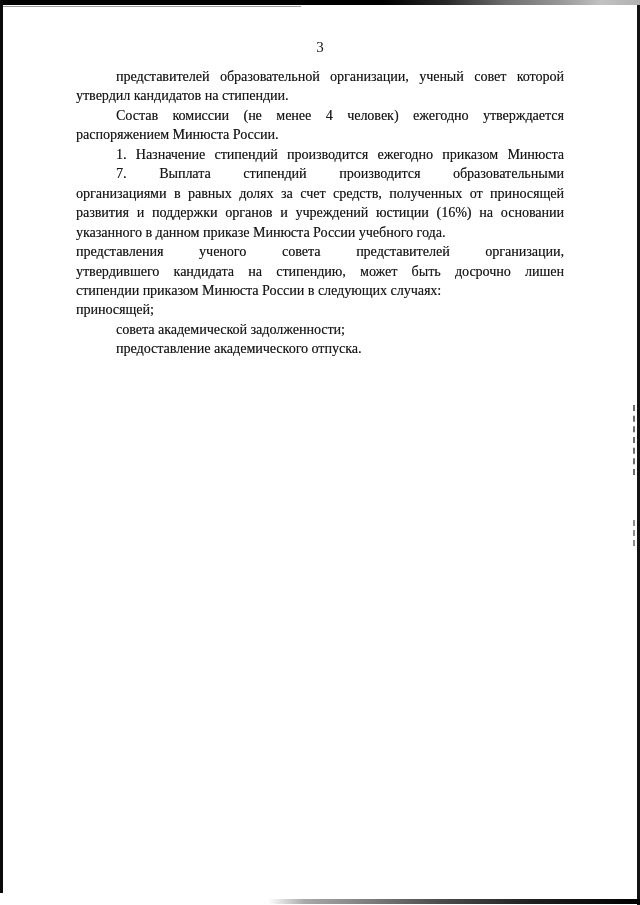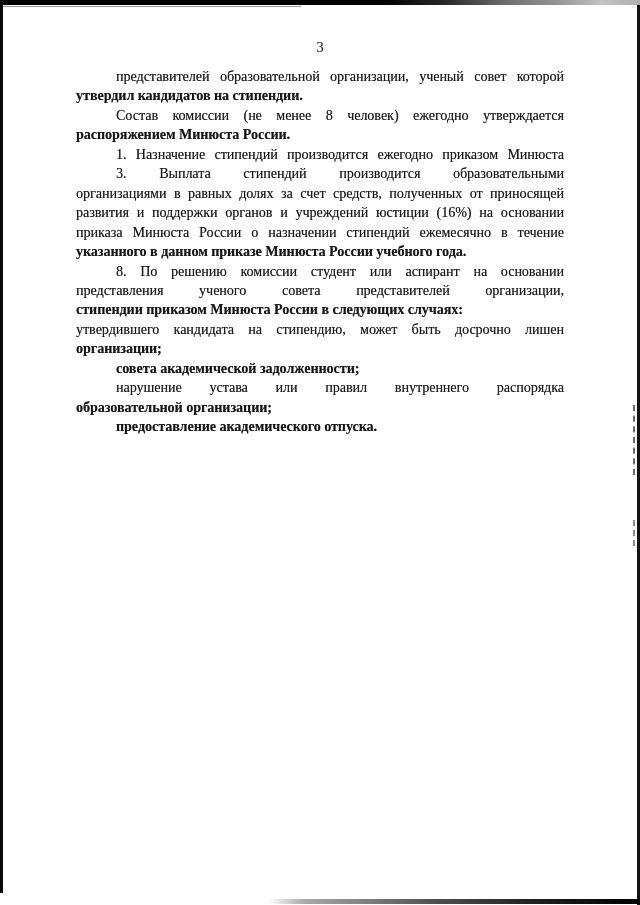--- a/index.html
+++ b/index.html
@@ -84,21 +84,21 @@
     font-size: 14px;
     line-height: 19.45px;
     text-shadow: 0.25px 0 0 rgba(0,0,0,0.5);
   }
   .paragraph { margin: 0; }
   .line {
     text-align: justify;
     text-align-last: justify;
     white-space: normal;
   }
-  .line.last { text-align-last: left; font-weight: bold; }
+  .line.last { text-align-last: left; }
   .line.first { text-indent: 40px; }
 </style>
 </head>
 <body>
 
 <div class="scan-page">
   <div class="edge-top"></div>
   <div class="edge-left"></div>
   <div class="edge-right"></div>
   <div class="edge-bottom"></div>
@@ -106,46 +106,40 @@
   <div class="artifact-dashes-2"></div>
 
   <div class="page-number">3</div>
 
   <div class="text-block" id="text-block">
       <div class="paragraph">
         <div class="line first">представителей образовательной организации, ученый совет которой</div>
         <div class="line last">утвердил кандидатов на стипендии.</div>
       </div>
       <div class="paragraph">
-        <div class="line first">Состав комиссии (не менее 8 человек) ежегодно утверждается</div>
+        <div class="line first">Состав комиссии (не менее 4 человек) ежегодно утверждается</div>
         <div class="line last">распоряжением Минюста России.</div>
       </div>
       <div class="paragraph">
         <div class="line first">1. Назначение стипендий производится ежегодно приказом Минюста</div>
       </div>
       <div class="paragraph">
-        <div class="line first">3. Выплата стипендий производится образовательными</div>
+        <div class="line first">7. Выплата стипендий производится образовательными</div>
         <div class="line">организациями в равных долях за счет средств, полученных от приносящей</div>
         <div class="line">развития и поддержки органов и учреждений юстиции (16%) на основании</div>
-        <div class="line">приказа Минюста России о назначении стипендий ежемесячно в течение</div>
         <div class="line last">указанного в данном приказе Минюста России учебного года.</div>
       </div>
       <div class="paragraph">
-        <div class="line first">8. По решению комиссии студент или аспирант на основании</div>
         <div class="line">представления ученого совета представителей организации,</div>
+        <div class="line">утвердившего кандидата на стипендию, может быть досрочно лишен</div>
         <div class="line last">стипендии приказом Минюста России в следующих случаях:</div>
-        <div class="line">утвердившего кандидата на стипендию, может быть досрочно лишен</div>
       </div>
       <div class="paragraph">
-        <div class="line last">организации;</div>
+        <div class="line last">приносящей;</div>
       </div>
       <div class="paragraph">
         <div class="line first last">совета академической задолженности;</div>
-      </div>
-      <div class="paragraph">
-        <div class="line first">нарушение устава или правил внутреннего распорядка</div>
-        <div class="line last">образовательной организации;</div>
       </div>
       <div class="paragraph">
         <div class="line first last">предоставление академического отпуска.</div>
       </div>
     </div>
 </div>
 
 </body></html>

